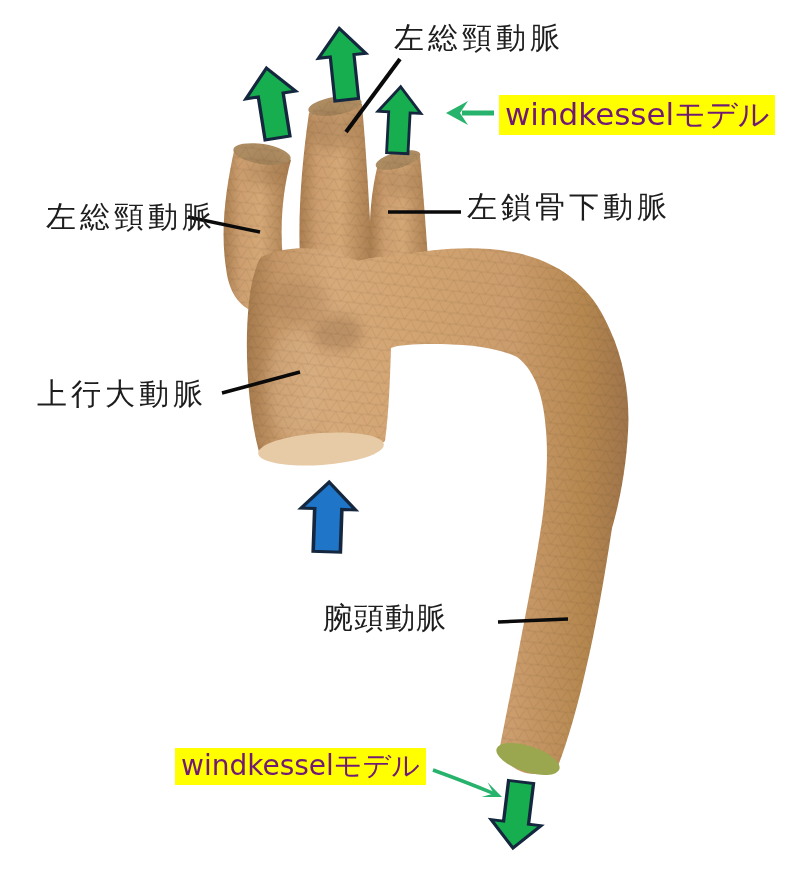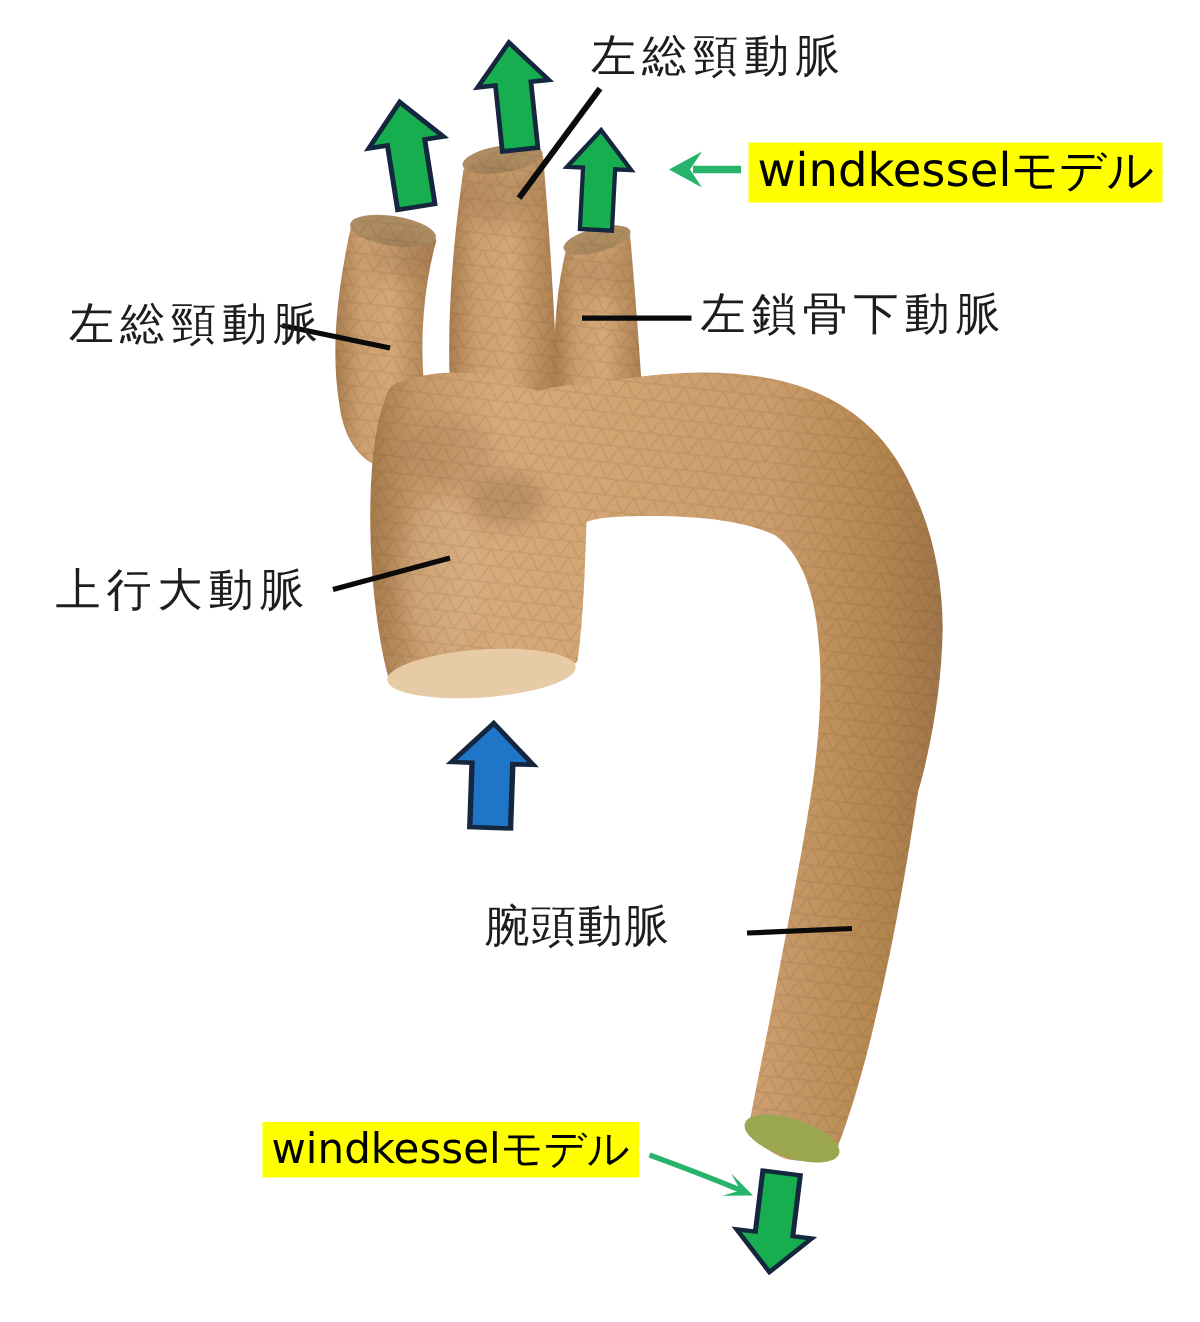--- a/index.html
+++ b/index.html
@@ -15,30 +15,30 @@
     position:absolute;
     font-size:30px;
     color:#1d1d1d;
     letter-spacing:4px;
     white-space:nowrap;
     line-height:1.1;
   }
   .wk-label{
     position:absolute;
     background:#ffff00;
-    color:#000000;
+    color:#701a75;
     white-space:nowrap;
     padding:4px 6px 5px 6px;
     line-height:1.0;
   }
   .wk-top{left:499px;top:95px;font-size:31px;}
   .wk-bottom{left:175px;top:748px;font-size:28px;}
   .lbl-carotid{left:394px;top:21px;}
   .lbl-brachio{left:46px;top:200px;}
-  .lbl-subclavian{left:467px;top:193px;}
+  .lbl-subclavian{left:467px;top:193px;font-family:Liberation Mono, monospace;}
   .lbl-ascending{left:37px;top:377px;}
   .lbl-descending{left:323px;top:601px;letter-spacing:1px;}
 </style>
 </head>
 <body>
 
 <div class="stage">
 
   <svg width="800" height="881" viewBox="0 0 800 881">
     <defs>

